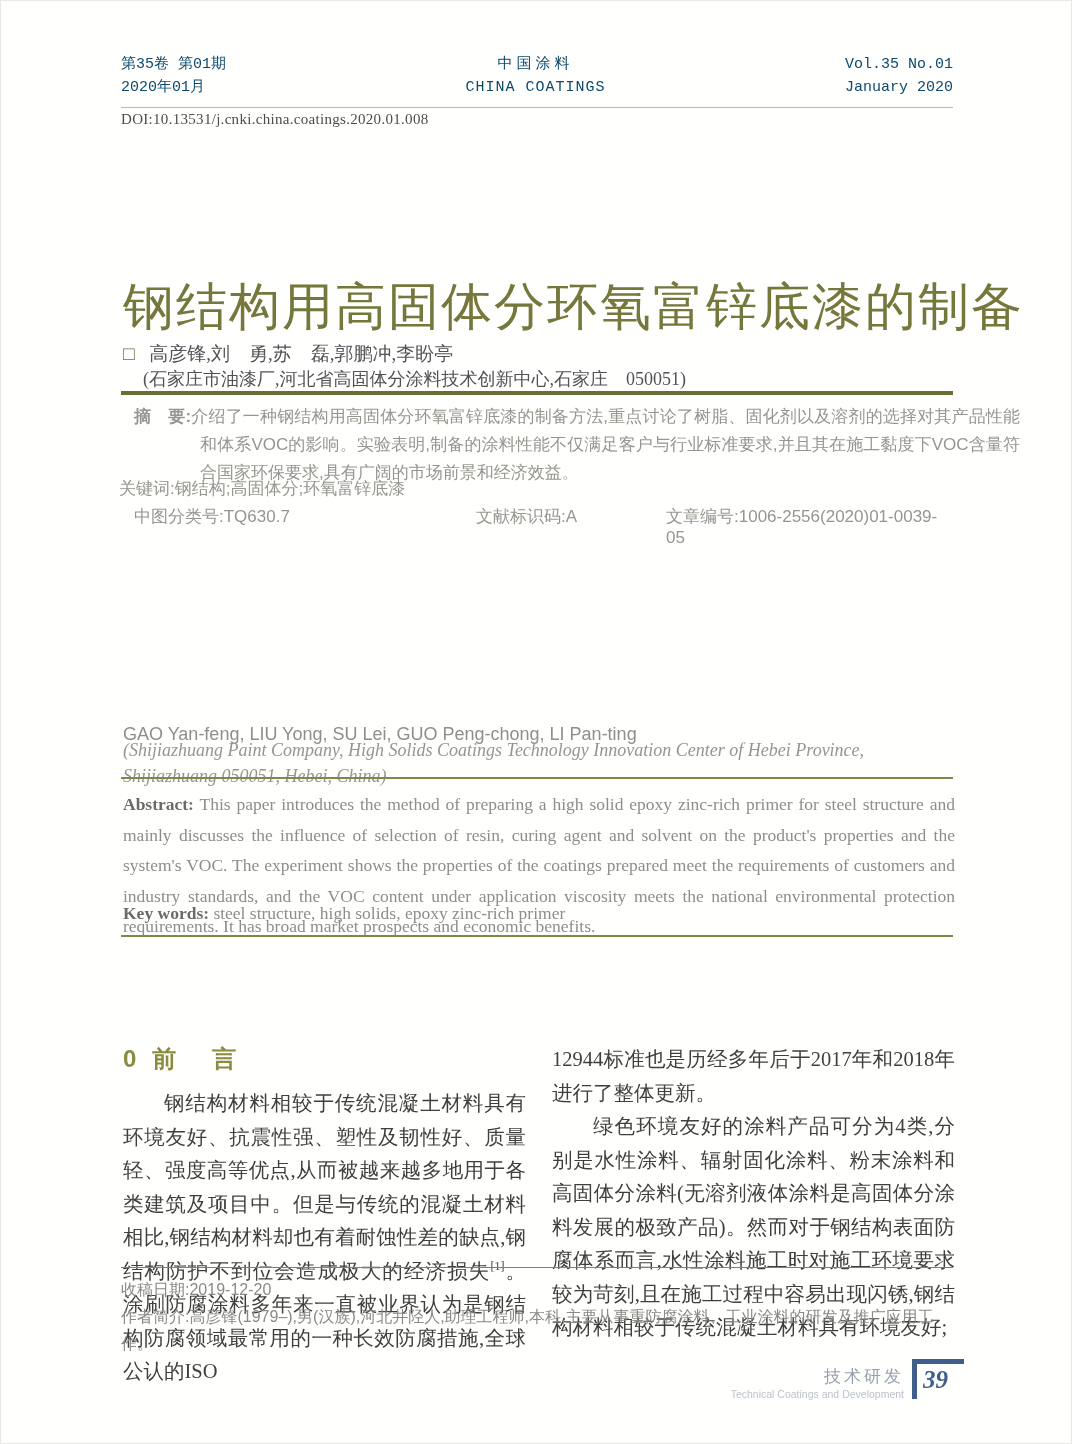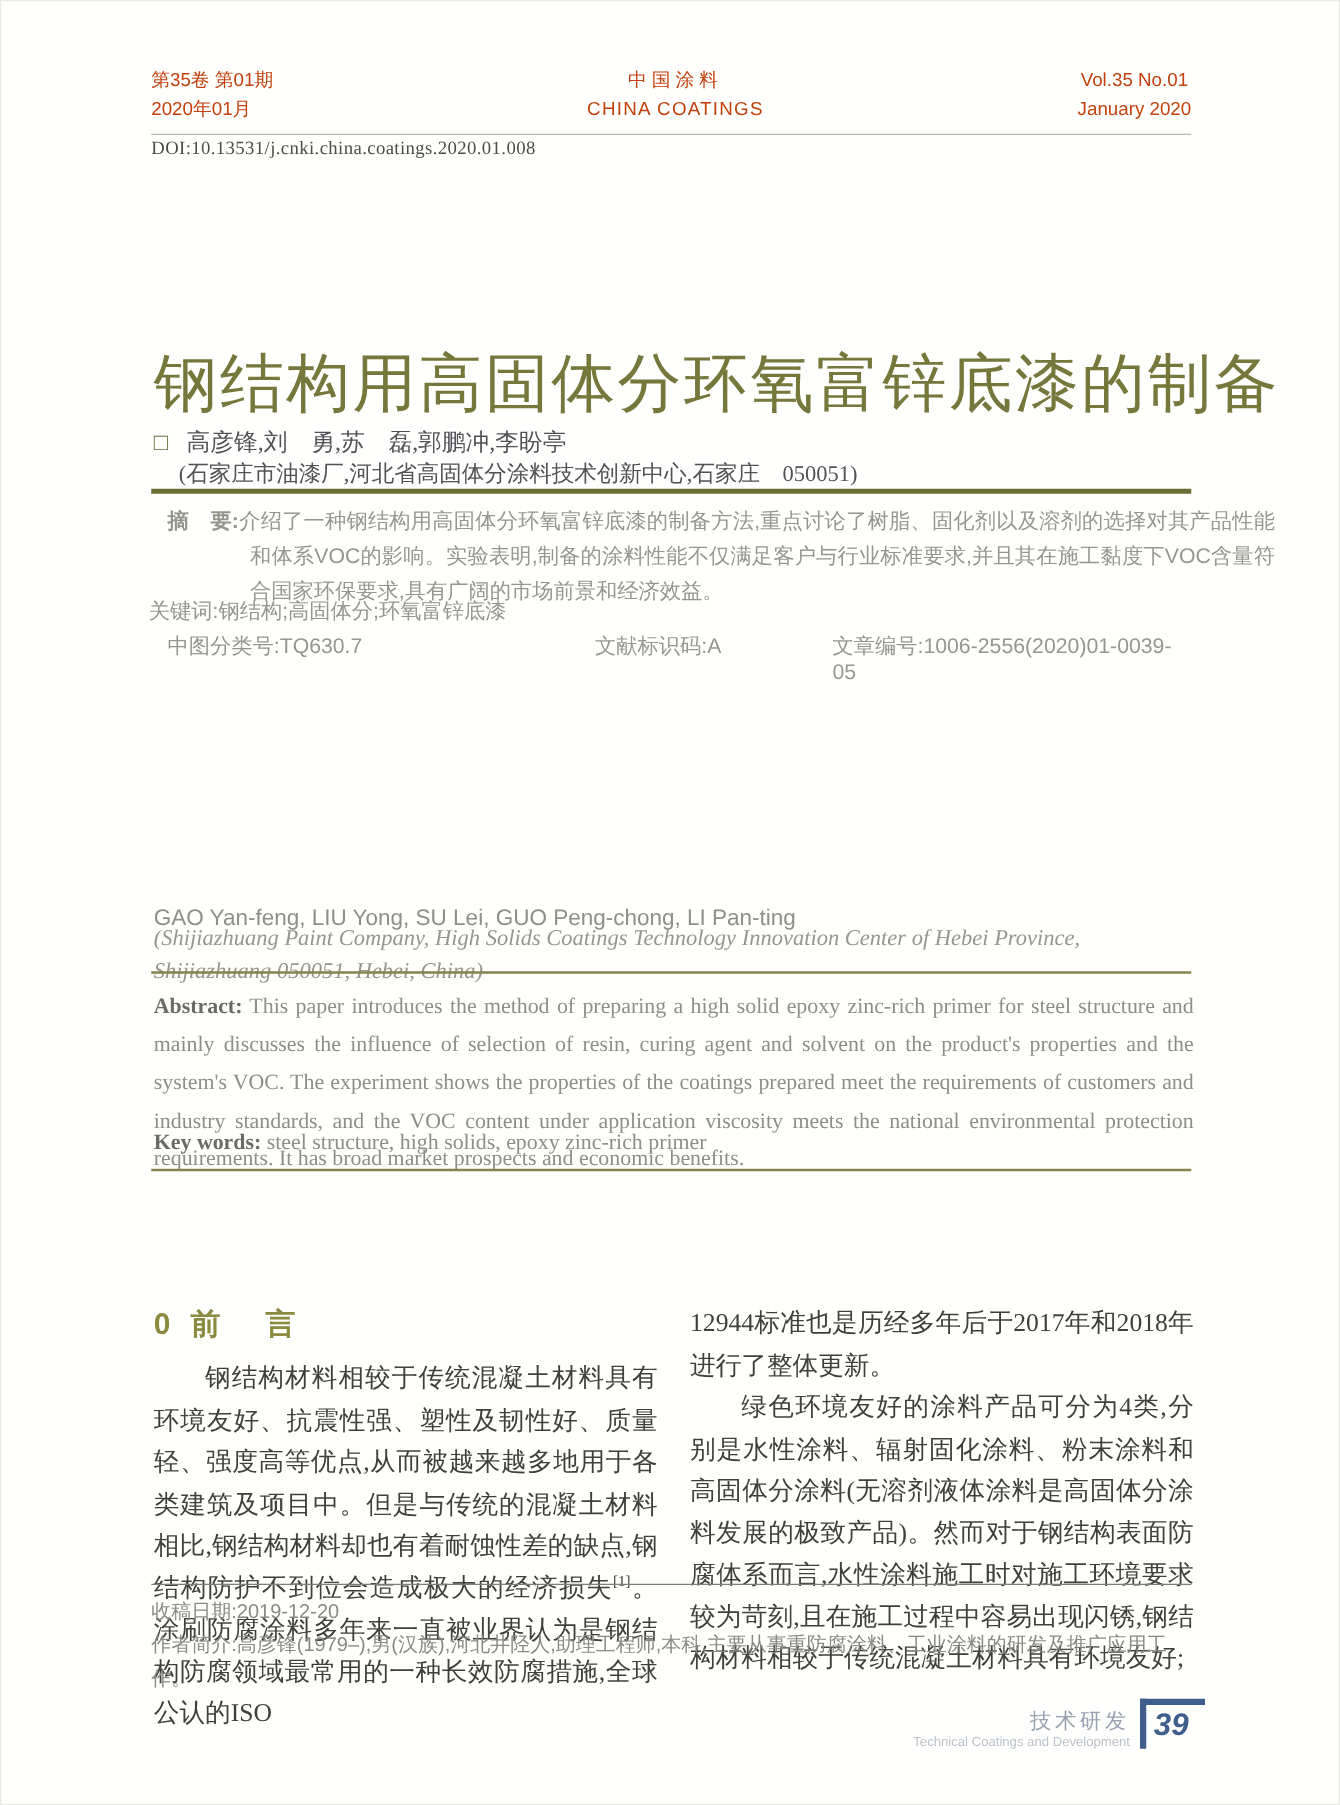--- a/index.html
+++ b/index.html
@@ -10,21 +10,21 @@
     box-sizing:border-box;
     border:1px solid #e9e9e6;
     font-family:"Liberation Serif", serif;
     overflow:hidden;
   }
 
   
   .jheader{
     position:absolute;top:52px;left:120px;width:832px;
     display:flex;justify-content:space-between;
-    color:#c2410c;font-family:Liberation Sans, sans-serif;
+    color:#0c4a6e;font-family:Liberation Mono, monospace;
     font-size:15px;line-height:23px;
     padding-bottom:8px;border-bottom:1px solid #b9b9b4;
   }
   .jheader .center{text-align:center;letter-spacing:4px;}
   .jheader .center .en{letter-spacing:1px;}
   .jheader .right{text-align:center;}
   .doi{
     position:absolute;top:110px;left:120px;
     font-size:15px;color:#4c4c48;letter-spacing:.3px;
   }
@@ -152,21 +152,21 @@
     font-family:"Liberation Sans", sans-serif;
     font-size:10.5px;color:#bcc2cb;line-height:14px;
   }
   .pagenum-box{
     margin-left:8px;width:52px;height:40px;
     border-top:5px solid #3f5e8c;border-left:5px solid #3f5e8c;
     box-sizing:border-box;
     display:flex;align-items:flex-start;justify-content:flex-start;
   }
   .pagenum-box .n{
-    font-family:Liberation Sans, sans-serif;
+    font-family:Liberation Serif, serif;
     font-style:italic;font-weight:bold;
     font-size:25px;color:#3f5e8c;padding:2px 0 0 6px;
   }
 </style>
 </head>
 <body>
 
 <div class="page">
 
   <div class="jheader">

